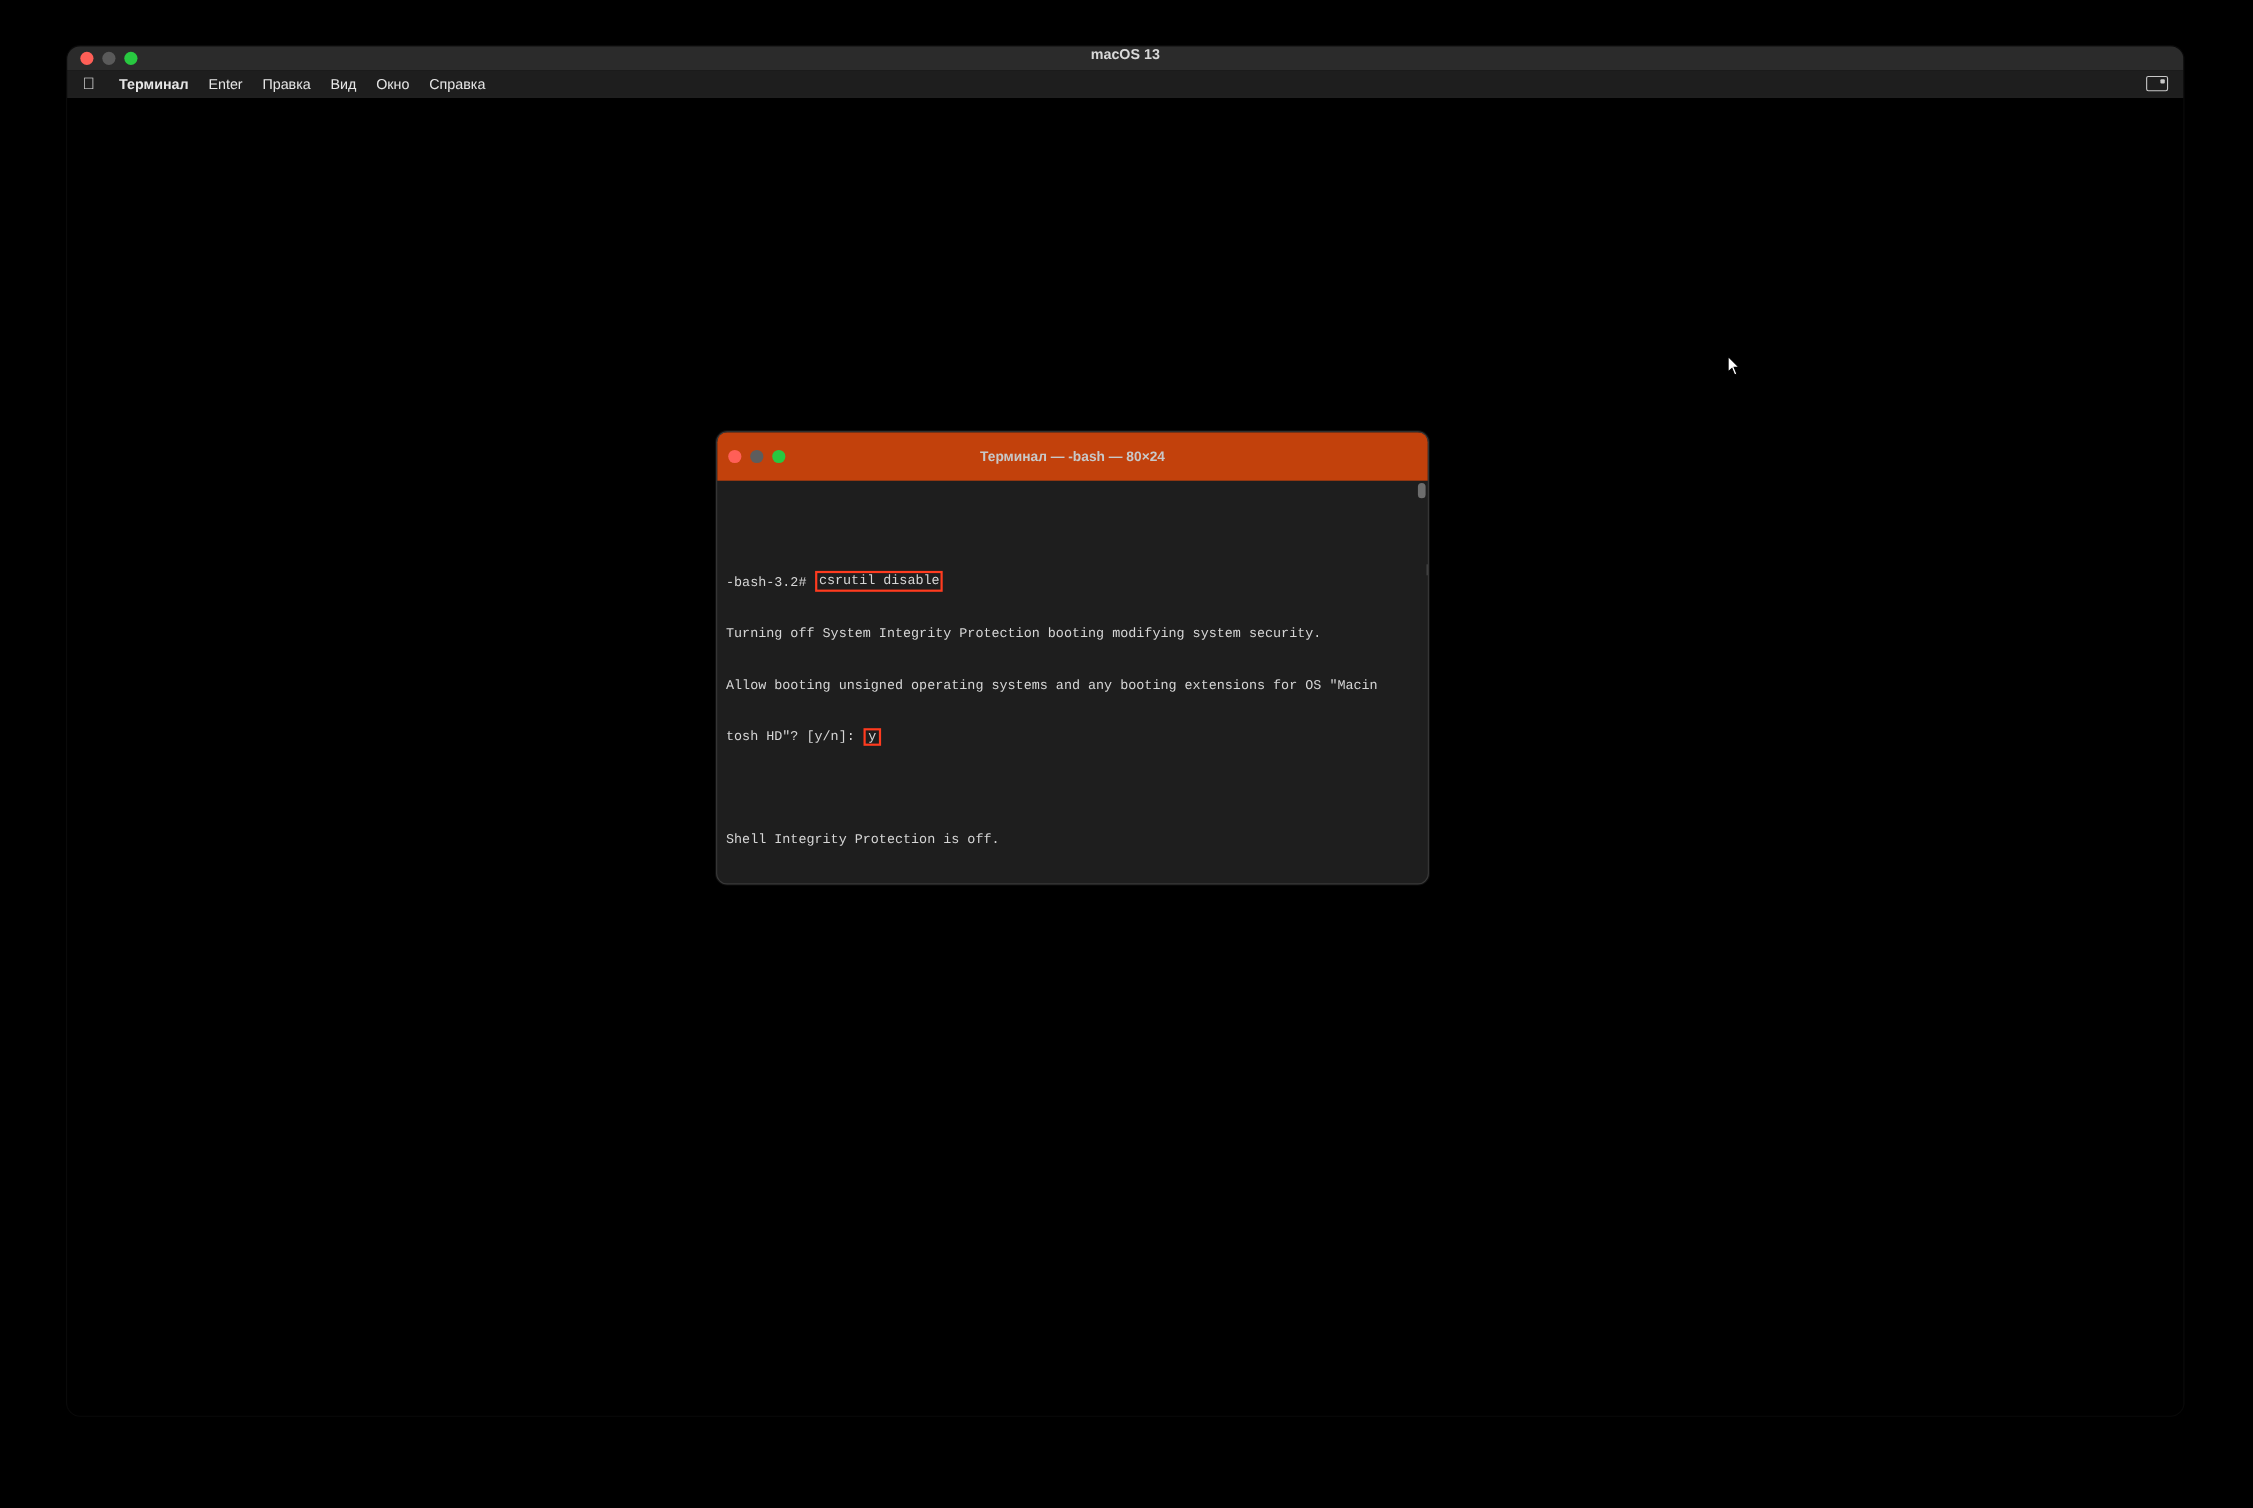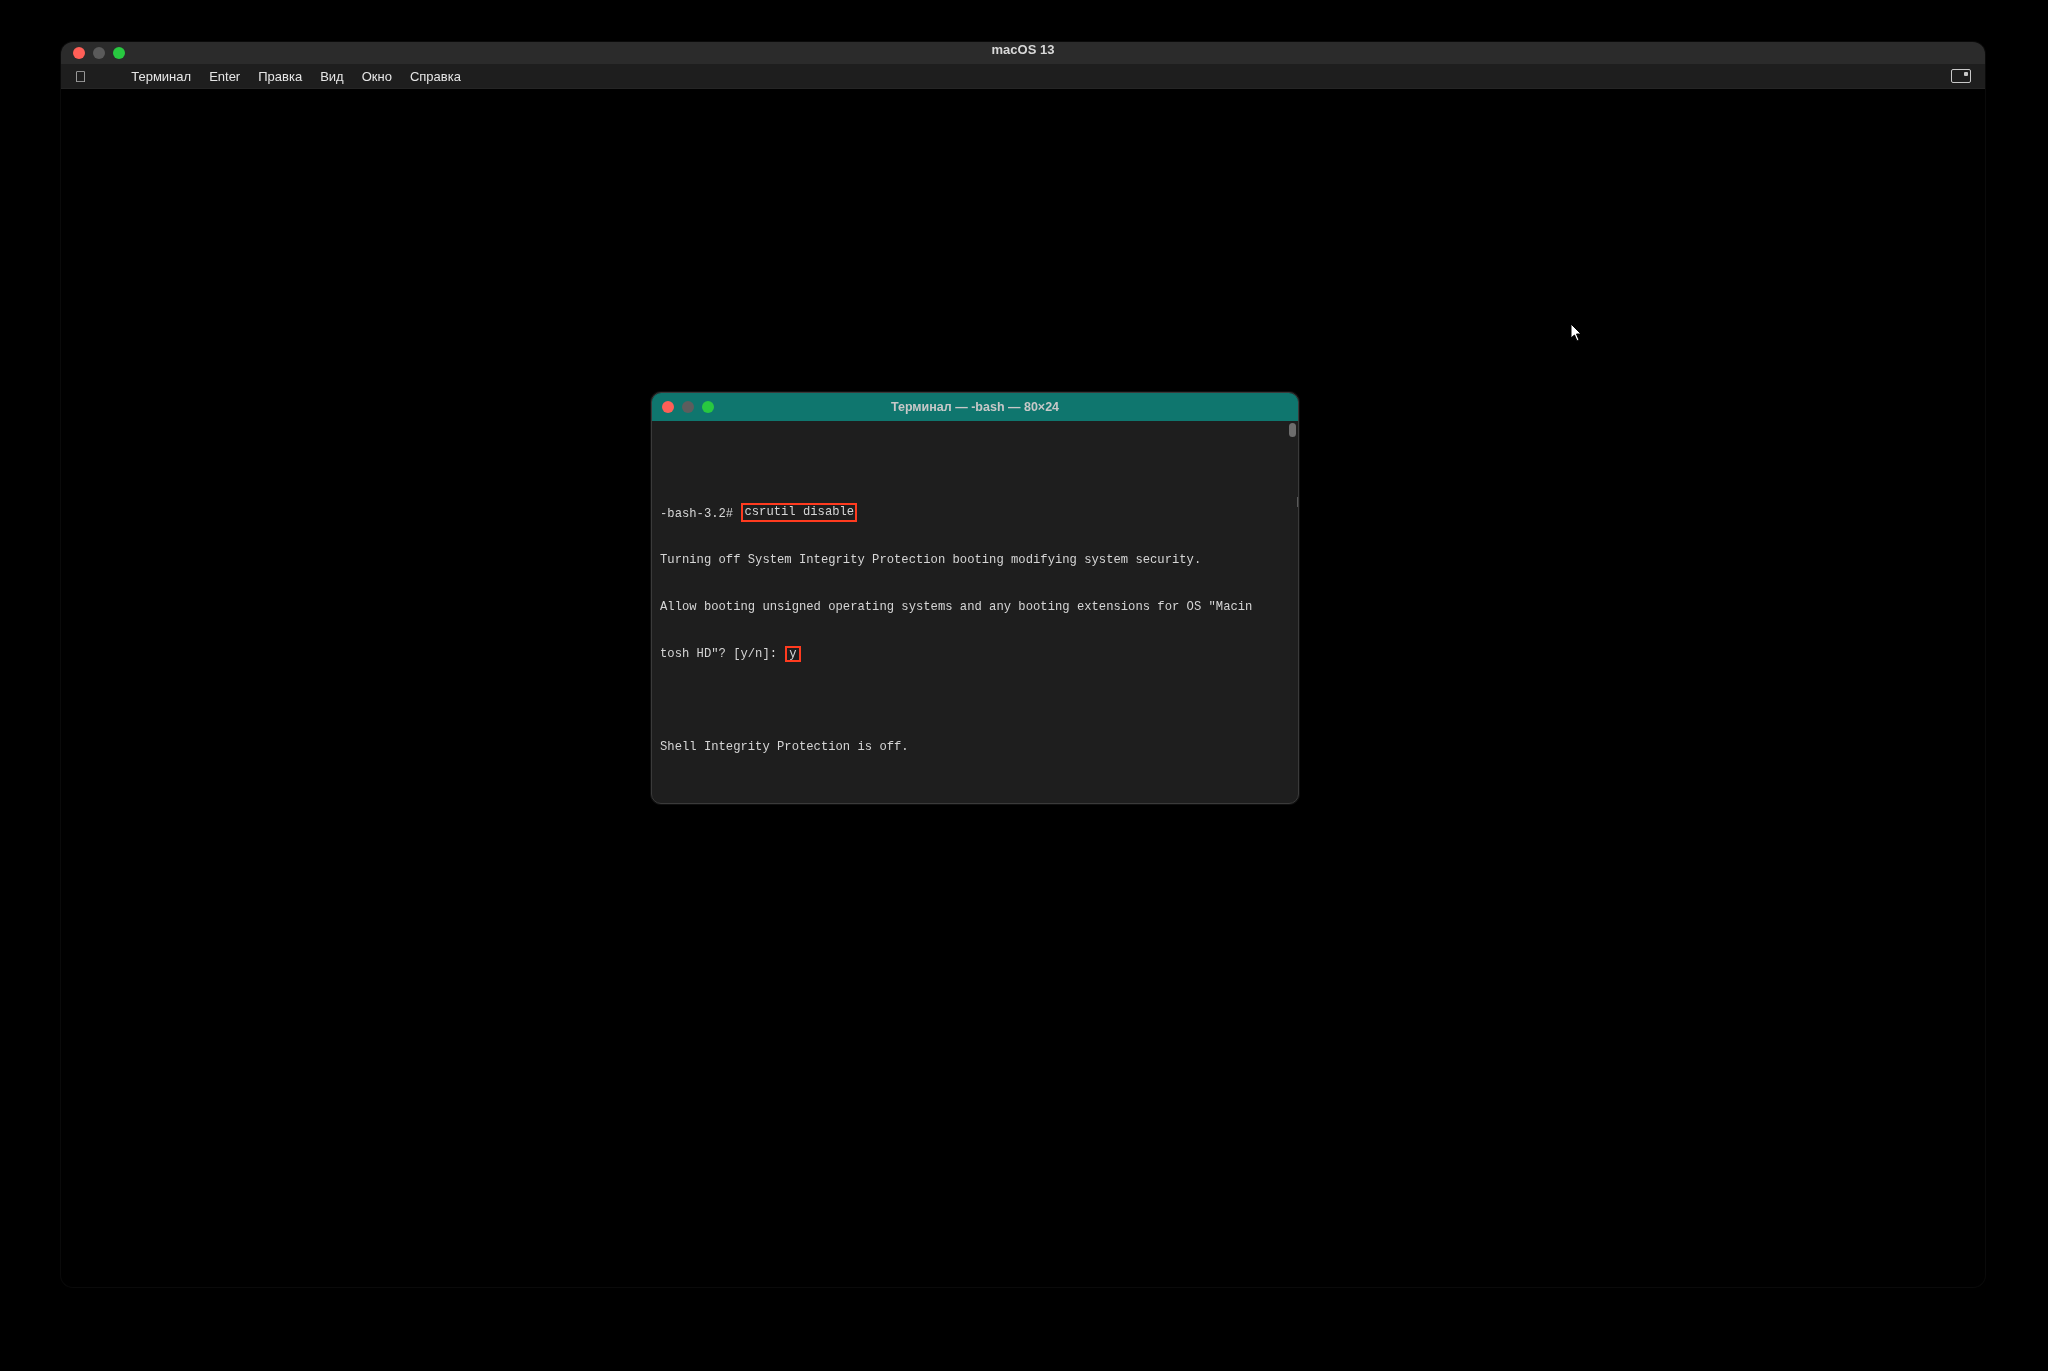--- a/index.html
+++ b/index.html
@@ -72,21 +72,21 @@
     font-size: 13px;
     border-bottom: 1px solid rgba(255,255,255,0.03);
     position: relative;
   }
   .mac-menubar .apple {
     font-size: 15px;
     line-height: 1;
     padding-right: 4px;
   }
   .mac-menubar .item { cursor: default; }
-  .mac-menubar .item.bold { font-weight: 400; margin-left: 23px; }
+  .mac-menubar .item.bold { font-weight: 700; }
   .mac-menubar .spacer { flex: 1; }
   .menubar-extra {
     width: 18px;
     height: 12px;
     border: 1.5px solid #c8c8c8;
     border-radius: 2px;
     position: relative;
   }
   .menubar-extra::after {
     content: "";
@@ -114,22 +114,22 @@
     top: 303px;
     width: 646px;
     height: 410px;
     background: #1e1e1e;
     border-radius: 10px;
     box-shadow: 0 0 0 1px rgba(255,255,255,0.06), 0 25px 50px rgba(0,0,0,0.6), 0 0 30px rgba(0,0,0,0.5);
     overflow: hidden;
     border: 1px solid #3a3a3a;
   }
   .terminal-titlebar {
-    height: 28px;
-    background: #0f766e;
+    height: 44px;
+    background: #c2410c;
     display: flex;
     align-items: center;
     padding: 0 10px;
     position: relative;
   }
   .terminal-titlebar .traffic-lights { left: 10px; }
   .terminal-title {
     flex: 1;
     text-align: center;
     color: #c8c8c8;

